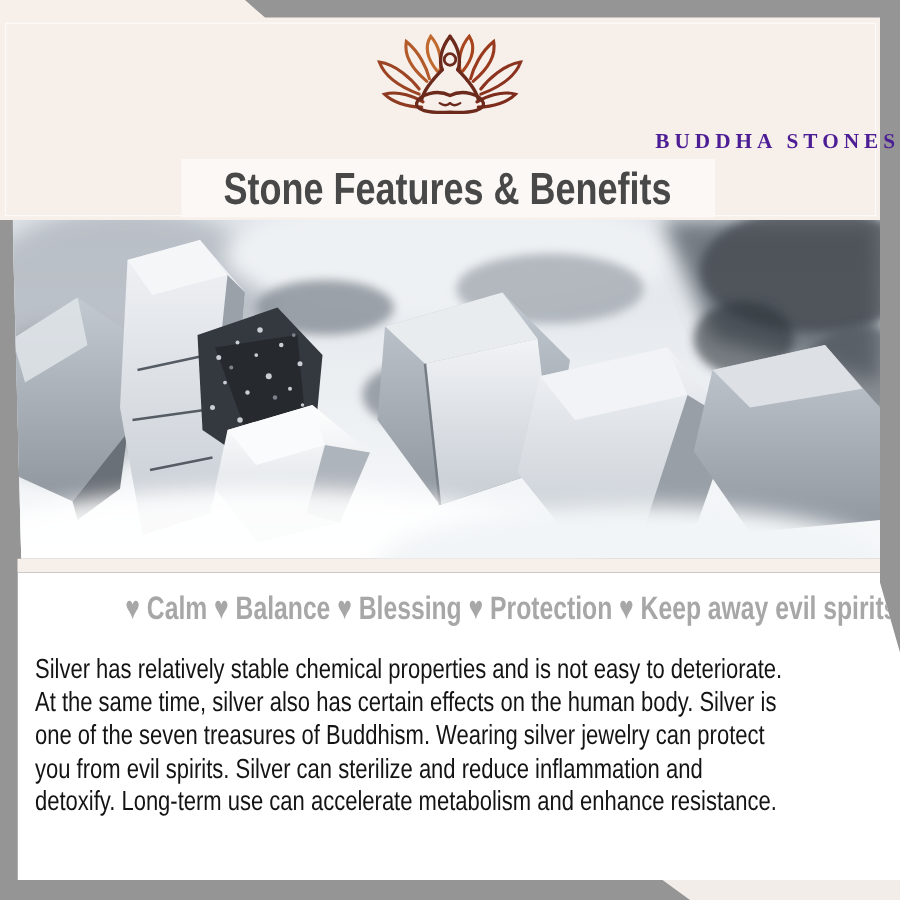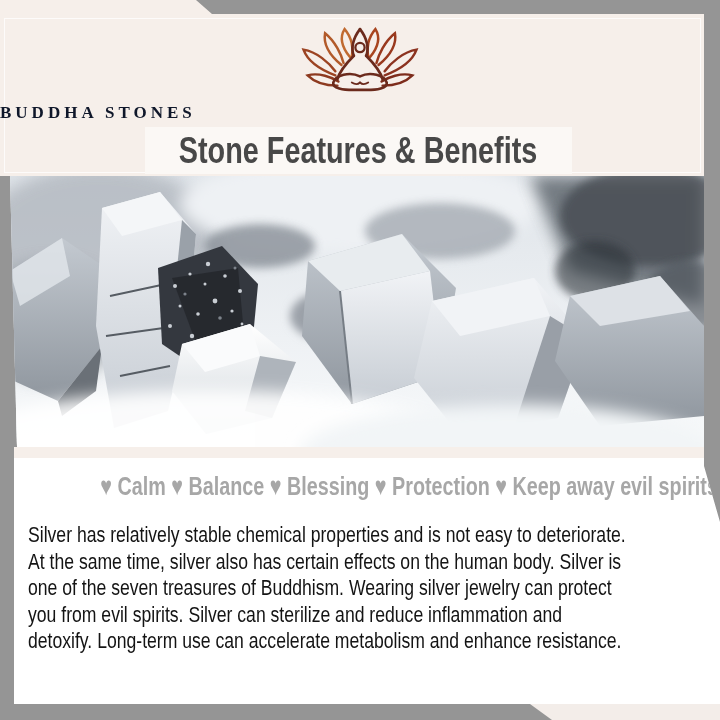--- a/index.html
+++ b/index.html
@@ -7,22 +7,22 @@
   .stage{position:relative;width:720px;height:720px;overflow:hidden;background:#959595;}
 
   
   .cream-top{position:absolute;left:0;top:0;width:720px;height:176px;background:#f6efea;
     clip-path:polygon(0 0,196px 0,212px 14px,704px 14px,704px 176px,0 176px);}
   .cream-inner-line{position:absolute;left:4px;top:18px;width:695px;height:153px;
     border:1px solid rgba(255,255,255,.75);pointer-events:none;}
 
   
   .logo-svg{position:absolute;left:288px;top:26px;width:144px;height:74px;}
-  .brand-name{position:absolute;left:0;top:103px;width:720px;text-align:left;
-    font-family:"Liberation Serif",serif;font-size:17px;letter-spacing:4px;color:#0f172a;font-weight:600;}
+  .brand-name{position:absolute;left:0;top:103px;width:720px;text-align:right;
+    font-family:"Liberation Serif",serif;font-size:17px;letter-spacing:4px;color:#4c1d95;font-weight:600;}
 
   
   .title-band{position:absolute;left:145px;top:127px;width:427px;height:47px;background:#fbf8f5;
     display:flex;align-items:center;justify-content:center;}
   .title-band span{display:inline-block;white-space:nowrap;font-weight:bold;font-size:36px;
     color:#484848;transform:scaleX(.8);transform-origin:center;}
 
   
   .photo{position:absolute;left:10px;top:176px;width:694px;height:271px;
     clip-path:polygon(0 0,694px 0,694px 271px,7px 271px);background:#e7ebef;}

